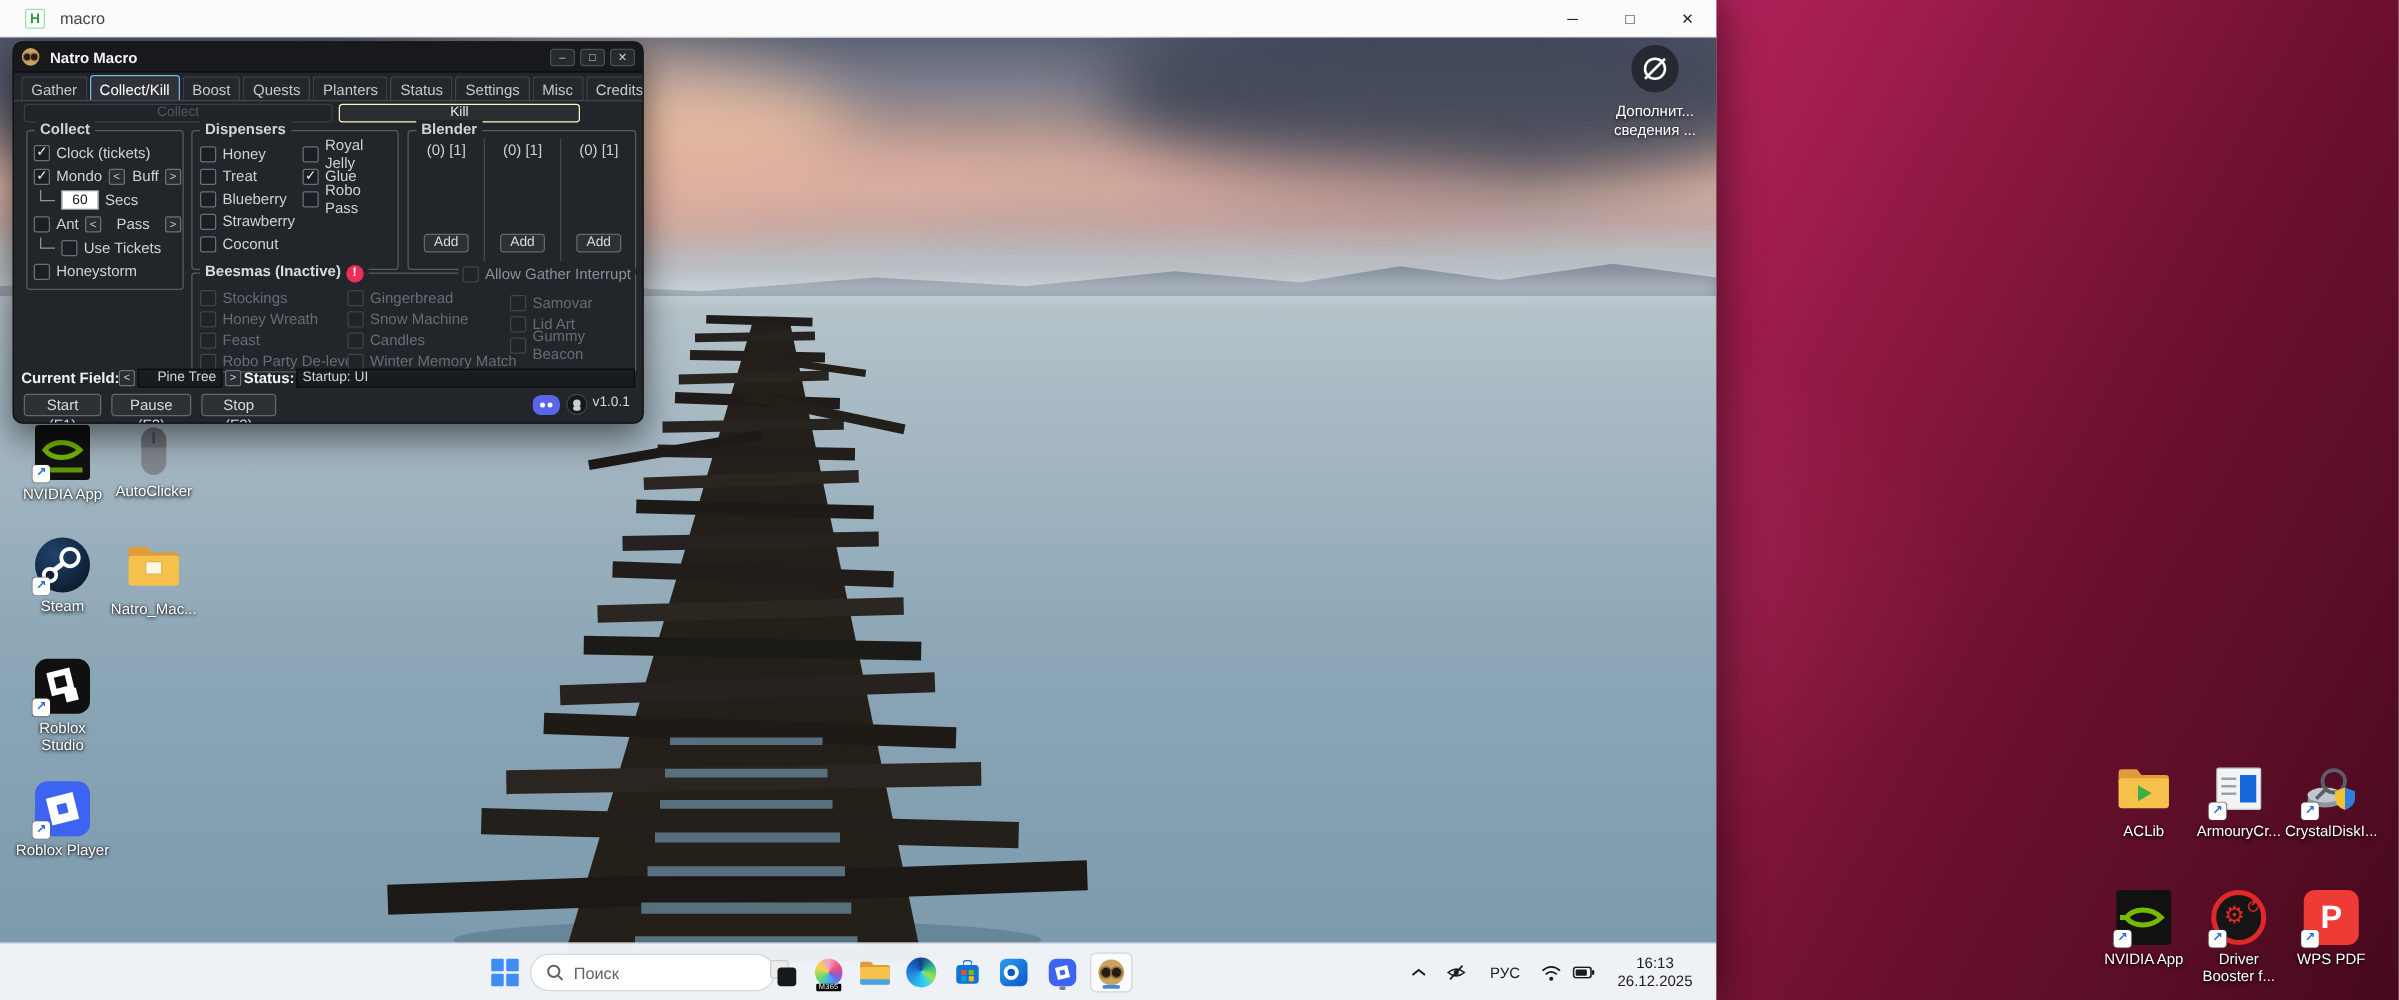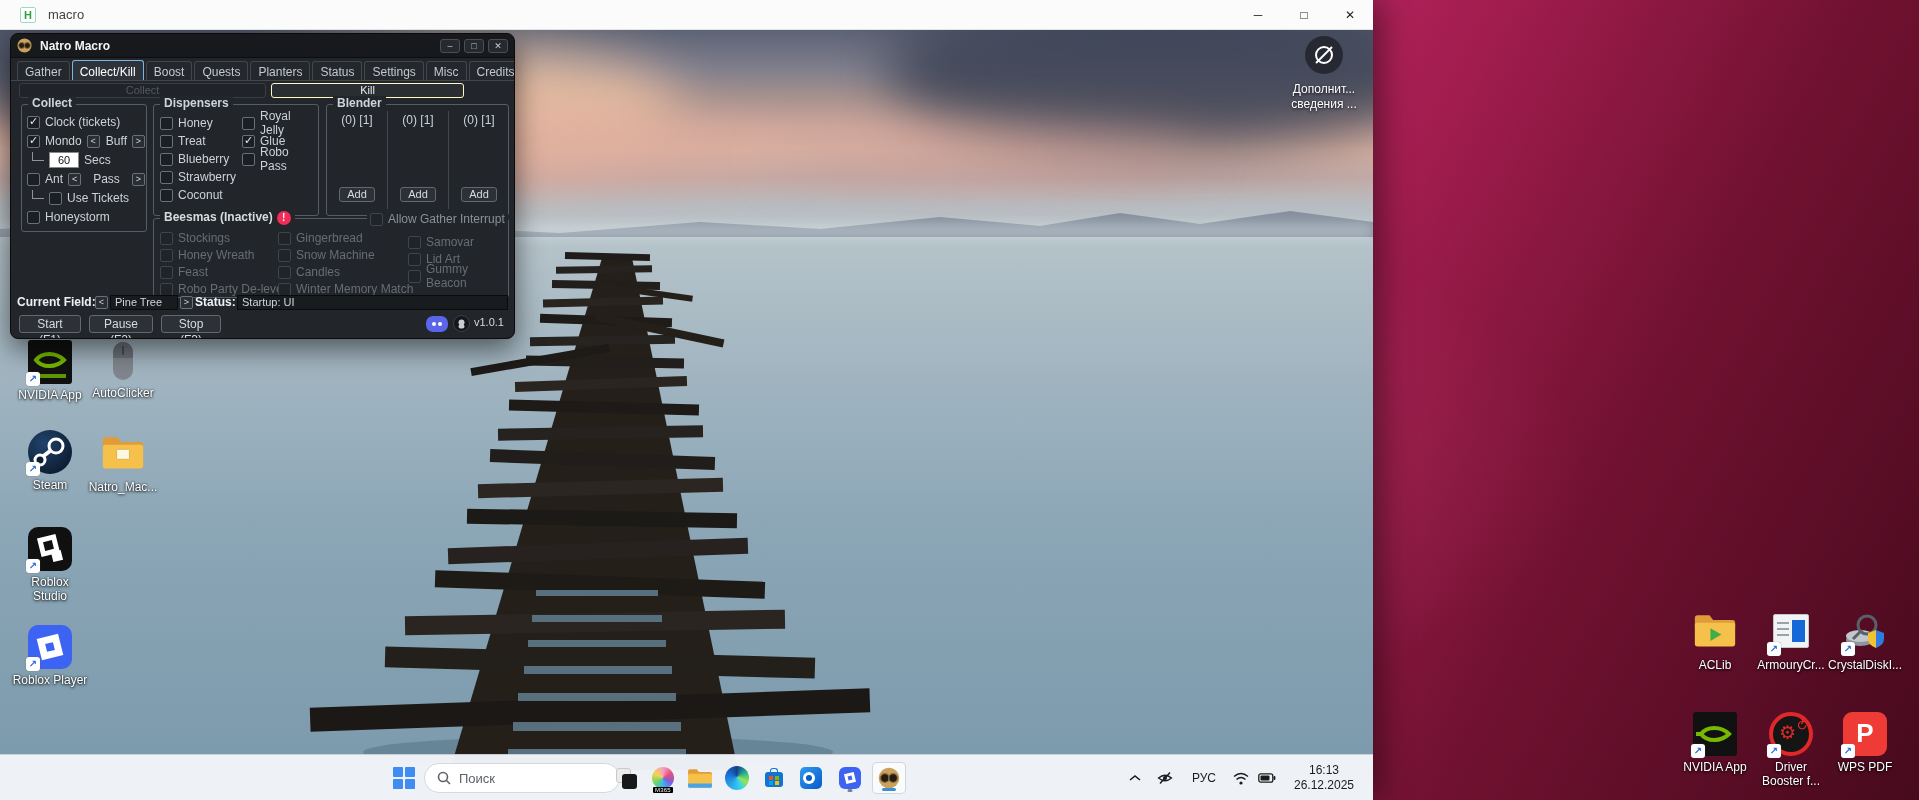--- a/index.html
+++ b/index.html
@@ -474,21 +474,21 @@
             <span>Lid Art</span>
           </div>
         <div class="row" style="left:254px;top:49px;">
             <span class="cb"></span>
             <span>Gummy Beacon</span>
           </div>
       </div>
 
       <div class="blabel" style="left:6px;top:261px;">Current Field:</div>
       <div class="nav" style="position:absolute;left:84px;top:262px;">&lt;</div>
-      <div class="sbox" style="left:99px;top:261px;width:68px;text-align:left;">Pine Tree</div>
+      <div class="sbox" style="left:99px;top:261px;width:68px;text-align:right;">Pine Tree</div>
       <div class="nav" style="position:absolute;left:169px;top:262px;">&gt;</div>
       <div class="blabel" style="left:184px;top:261px;">Status:</div>
       <div class="sbox" style="left:226px;top:261px;width:271px;">Startup: UI</div>
 
       <div class="btn ctl" style="left:8px;width:62px;font-size:12px;">Start (F1)</div>
       <div class="btn ctl" style="left:78px;width:64px;font-size:12px;">Pause (F2)</div>
       <div class="btn ctl" style="left:150px;width:60px;font-size:12px;">Stop (F3)</div>
       <svg style="position:absolute;left:415px;top:282px;" width="22" height="16" viewBox="0 0 22 16">
         <rect x="0" y="0" width="22" height="16" rx="7" fill="#5a65ea"></rect>
         <circle cx="8" cy="8" r="2" fill="#fff"></circle>

